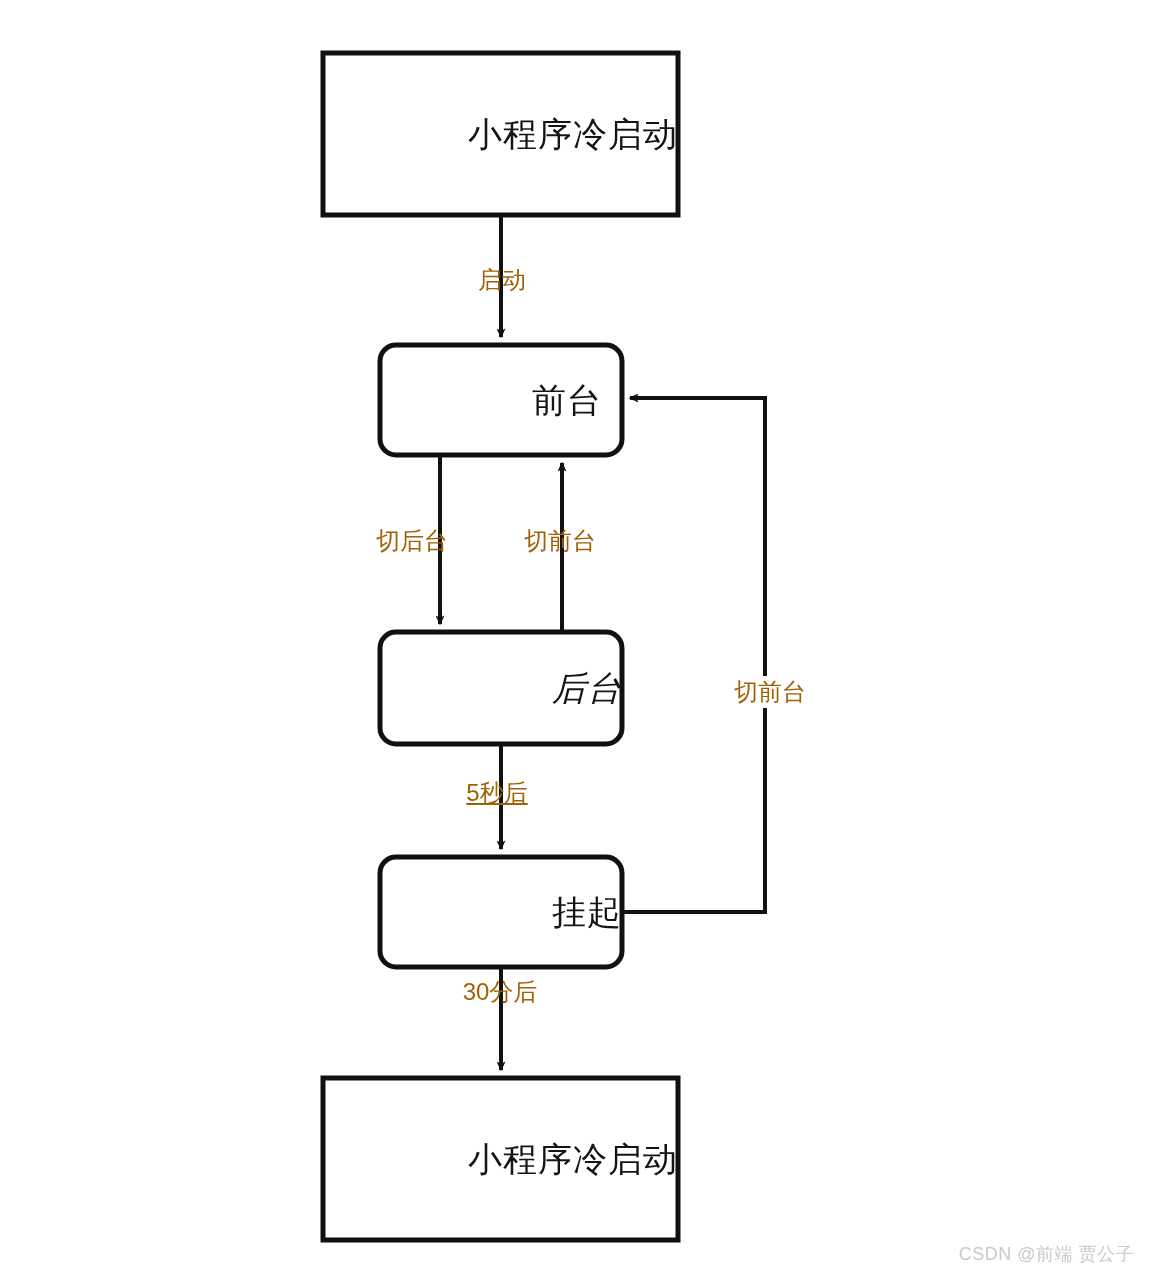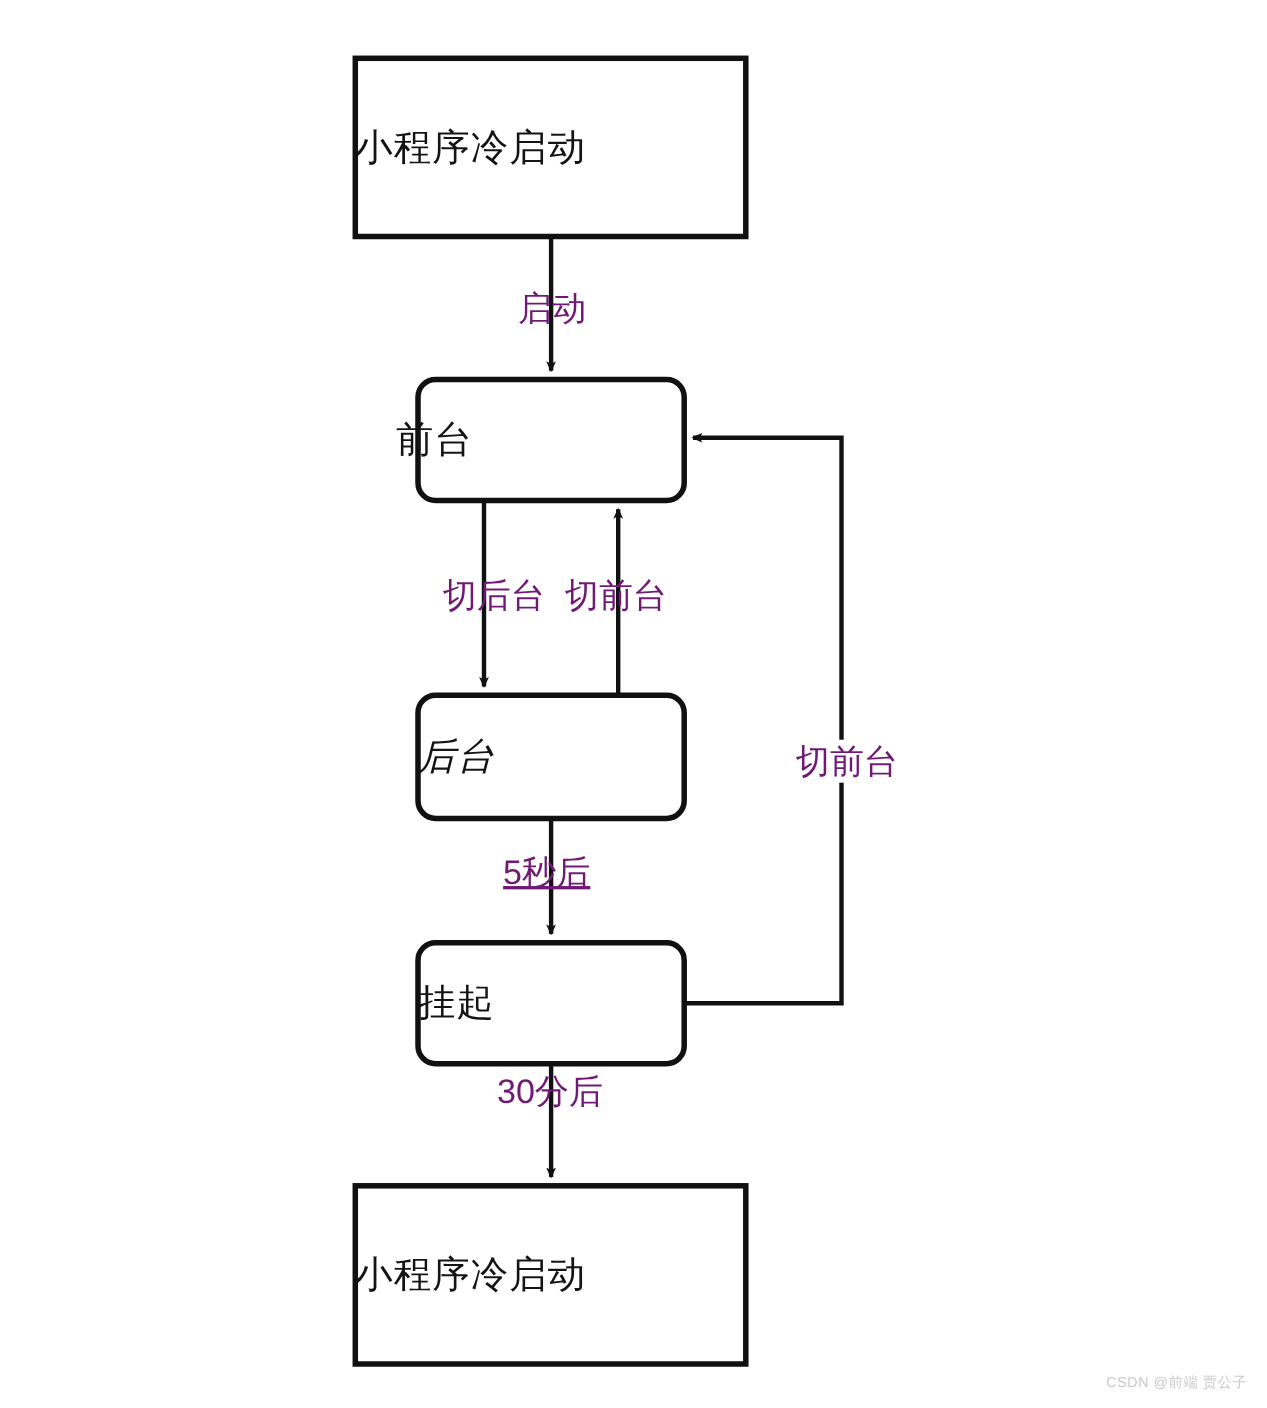--- a/index.html
+++ b/index.html
@@ -19,42 +19,42 @@
     position: absolute;
     left: 0;
     top: 0;
     width: 1152px;
     height: 1280px;
   }
   .node-label {
     position: absolute;
     display: flex;
     align-items: center;
-    justify-content: flex-start;
+    justify-content: flex-end;
     font-size: 34px;
     line-height: 1;
     letter-spacing: 1px;
     color: #141414;
     white-space: nowrap;
     pointer-events: none;
   }
   .edge-label {
     position: absolute;
-    font-size: 31px;
+    font-size: 24px;
     line-height: 1;
-    color: #701a75;
+    color: #a16207;
     white-space: nowrap;
     pointer-events: none;
     transform: translate(-50%, -50%);
   }
   .watermark {
     position: absolute;
     right: 18px;
     bottom: 14px;
-    font-size: 13px;
+    font-size: 18px;
     color: #c9c9c9;
     letter-spacing: 0.5px;
     white-space: nowrap;
   }
 </style>
 </head>
 <body>
 
 <svg id="flow-canvas" viewBox="0 0 1152 1280" xmlns="http://www.w3.org/2000/svg">
   <defs>
@@ -101,21 +101,21 @@
 <div class="node-label" style="left:380px; top:857px; width:242px; height:110px;">
   <span>挂起</span>
 </div>
 
 <div class="node-label" style="left:323px; top:1078px; width:355px; height:162px;">
   <span>小程序冷启动</span>
 </div>
 
 <div class="edge-label" style="left:502px; top:280px;">启动</div>
 
-<div class="edge-label" style="left:412px; top:541px;margin-left:37px;">切后台</div>
+<div class="edge-label" style="left:412px; top:541px;">切后台</div>
 
 <div class="edge-label" style="left:560px; top:541px;">切前台</div>
 
 <div class="edge-label" style="left:497px; top:793px;text-decoration:underline;">5秒后</div>
 
 <div class="edge-label" style="left:770px; top:692px; background:#ffffff; padding:4px 6px;">切前台</div>
 
 <div class="edge-label" style="left:500px; top:992px;">30分后</div>
 
 <div class="watermark">CSDN @前端 贾公子</div>

